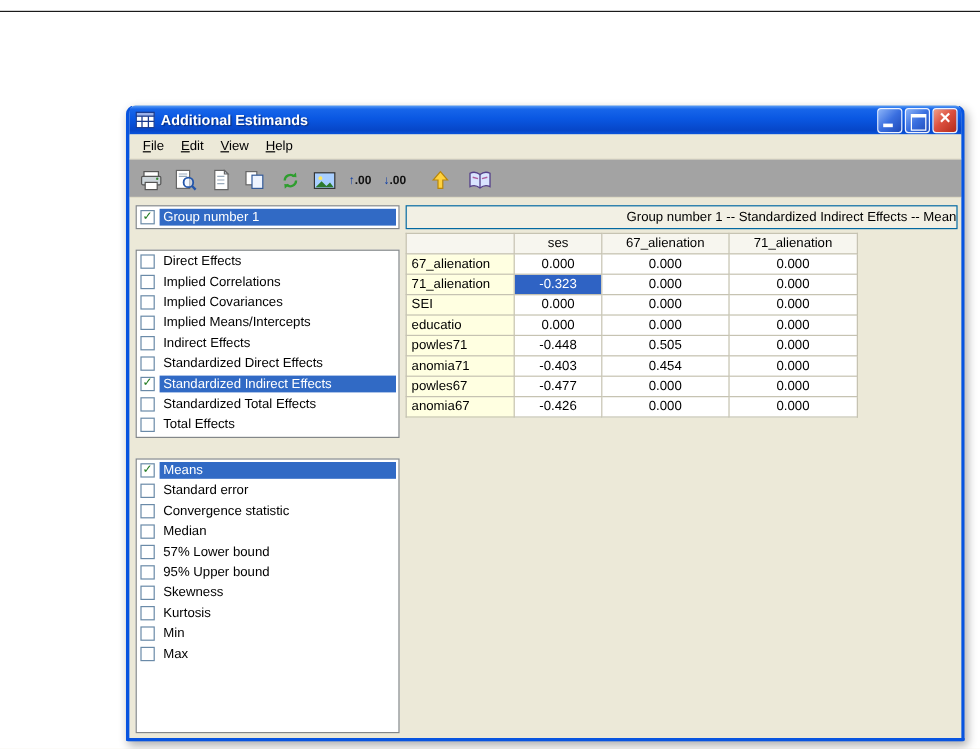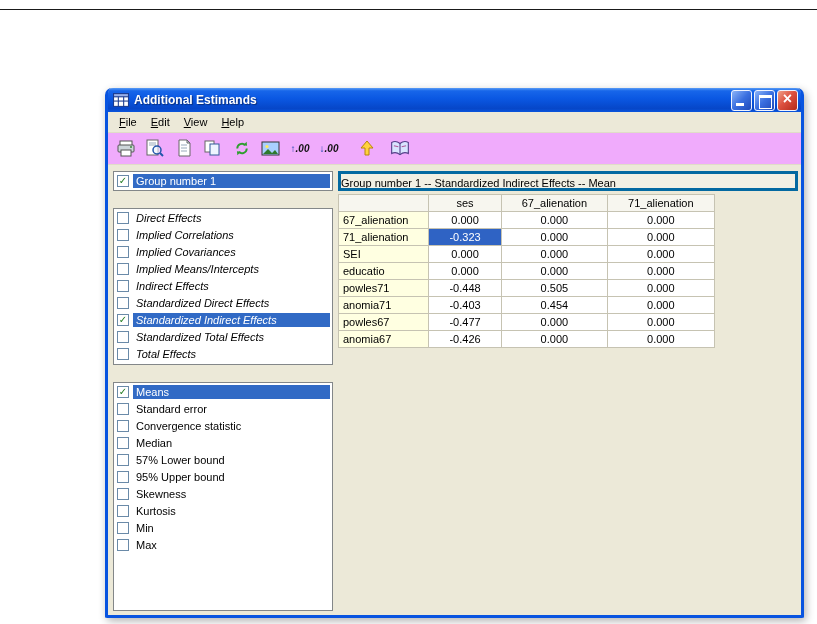--- a/index.html
+++ b/index.html
@@ -47,52 +47,51 @@
 
   .menubar {
     flex: 0 0 21px; display: flex; align-items: center;
     padding-left: 4px; background: #ece9d8;
     border-bottom: 1px solid #e0dcc8;
   }
   .menu-item { padding: 2px 7px; font-size: 11px; }
   .menu-item u { text-decoration: underline; }
 
   .toolbar {
-    flex: 0 0 32px; display: flex; align-items: center;
-    padding: 3px 7px; gap: 7px; background: #f0abfc;
+    flex: 0 0 32px; display: flex; align-items: flex-end;
+    padding: 3px 7px; gap: 7px; background: #a3a3a3;
     border-bottom: 1px solid #e0dcc8;
-    font-style: italic;
   }
   .tool { width: 22px; height: 22px; display: inline-flex; align-items: center; justify-content: center; }
   .tool:nth-child(9) { margin-left: 9px; }
   .tool:nth-child(10) { margin-left: 4px; }
   .dec { font-size: 10px; font-weight: bold; white-space: nowrap; color: #111; }
   .dec .arr { color: #0a3ca8; }
 
   .content { flex: 1; display: flex; min-height: 0; padding: 4px 3px 3px 3px; background: #ece9d8; }
 
   .left { flex: 0 0 227px; display: flex; flex-direction: column; padding: 2px 5px 1px 2px; min-height: 0; }
   .listbox { background: #fff; border: 1px solid #838789; overflow: hidden; }
   .lb-groups { flex: 0 0 20px; margin-bottom: 17px; }
-  .lb-estimands { flex: 0 0 157px; margin-bottom: 17px; font-style: italic; }
+  .lb-estimands { flex: 0 0 157px; margin-bottom: 17px; }
   .lb-stats { flex: 1; }
   .list-item { height: 17px; display: flex; align-items: center; gap: 4px; padding: 0 2px 0 3px; white-space: nowrap; }
   .checkbox {
     flex: 0 0 12px; width: 12px; height: 12px;
     border: 1px solid #6a8aa8; background: #fff;
     font-size: 10px; line-height: 10px; text-align: center;
     color: #1f7a1f; font-weight: bold;
   }
   .list-item .label { padding: 1px 3px; overflow: hidden; }
   .list-item.selected .label { background: #316ac5; color: #fff; flex: 1; }
 
   .right { flex: 1; display: flex; flex-direction: column; padding-top: 2px; min-width: 0; }
   .result-header {
-    flex: 0 0 20px; line-height: 19px; text-align: left;
-    background: #f2f0e4; border: 3px solid #0369a1;
+    flex: 0 0 20px; line-height: 19px; text-align: right;
+    background: #f2f0e4; border: 1px solid #0369a1;
     font-size: 11px; white-space: nowrap; overflow: hidden;
   }
   .table-wrap { margin-top: 3px; }
   table { border-collapse: collapse; font-size: 11px; }
   th, td { border: 1px solid #c6c3b2; height: 17px; padding: 0 20px; font-weight: normal; }
   thead th { background: #f7f6ef; text-align: center; }
   th.corner { background: #f7f6ef; }
   th.rowlabel { background: #ffffe1; text-align: left; padding-left: 4px; }
   td { background: #fff; text-align: center; }
   td.sel { background: #2f63c4; color: #fff; }

